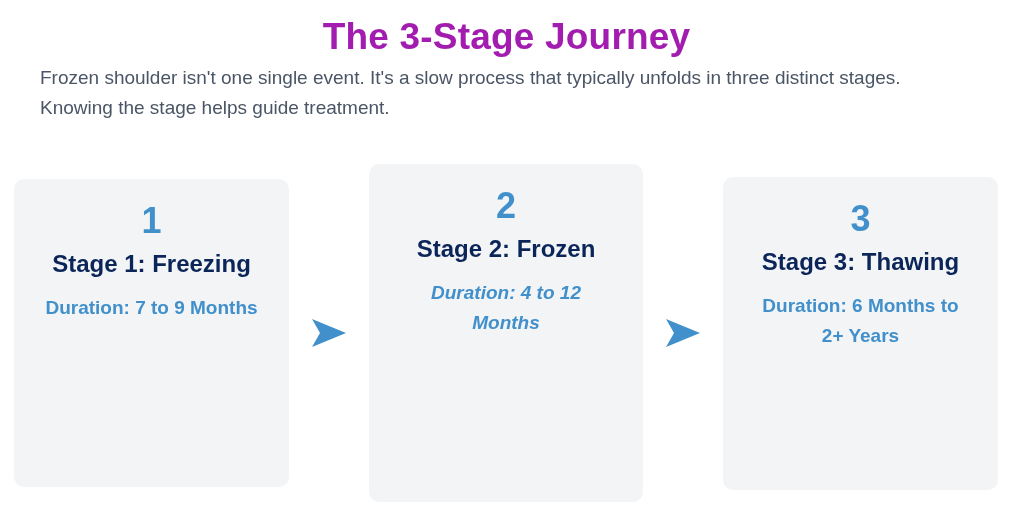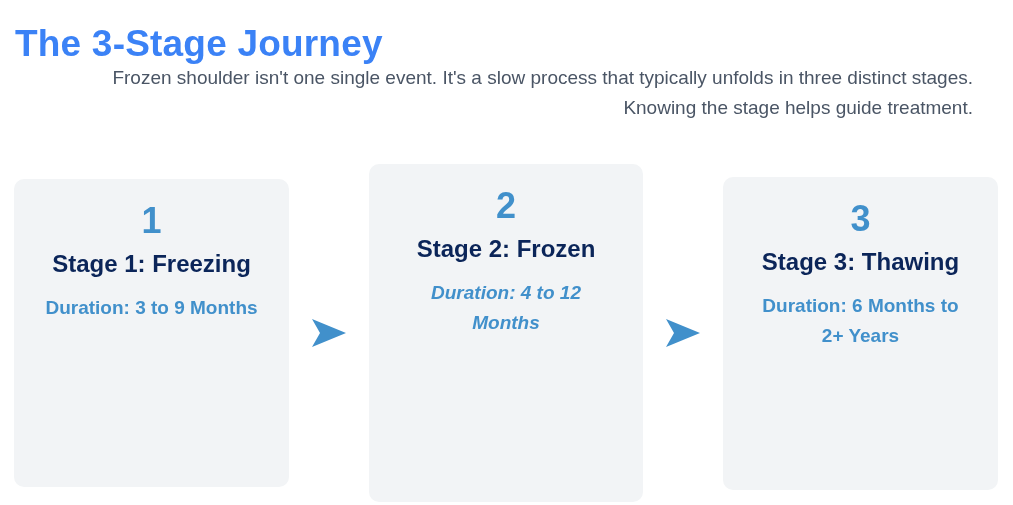--- a/index.html
+++ b/index.html
@@ -1,35 +1,35 @@
 <!DOCTYPE html>
 <html><head>
 <meta charset="utf-8">
 <style>
   html, body { margin: 0; padding: 0; background: #ffffff; }
   body { width: 1013px; height: 505px; overflow: hidden; font-family: "Liberation Sans", "DejaVu Sans", sans-serif; position: relative; }
-  .title { position: absolute; left: 0; right: 0; top: 8px; font-size: 37px; font-weight: 700; color: #3b82f6; margin: 15px; letter-spacing: 0.2px; }
-  .subtitle { position: absolute; left: 40px; right: 40px; top: 63px; text-align: right; font-size: 19px; line-height: 30px; color: #4a5565; margin: 0; }
+  .title { position: absolute; left: 0; right: 0; top: 8px; text-align: center; font-size: 37px; font-weight: 700; color: #a21caf; margin: 8px; letter-spacing: 0.2px; }
+  .subtitle { position: absolute; left: 40px; right: 40px; top: 63px; text-align: left; font-size: 19px; line-height: 30px; color: #4a5565; margin: 0; }
   .card { position: absolute; background: #f2f4f6; border-radius: 10px; box-sizing: border-box; text-align: center; padding: 16px 18px 0; }
   .card .num { font-size: 36px; font-weight: 700; color: #4190cb; line-height: 44px; margin-top: 4px; }
   .card .head { font-size: 24px; font-weight: 700; color: #0b2559; line-height: 30px; margin-top: 6px; }
   .card .desc { font-size: 16px; color: #3e4654; line-height: 25px; margin-top: 11px; padding: 0 8px; }
   .card .dur { font-size: 19px; font-weight: 700; color: #4190cb; line-height: 30px; margin-top: 14px; }
   .arrow { position: absolute; width: 34px; height: 28px; }
 </style>
 </head>
 <body>
 
 <h1 class="title">The 3-Stage Journey</h1>
 <p class="subtitle">Frozen shoulder isn't one single event. It's a slow process that typically unfolds in three distinct stages. Knowing the stage helps guide treatment.</p>
 
 <div class="card" style="left:14px; top:179px; width:275px; height:308px;">
   <div class="num">1</div>
   <div class="head">Stage 1: Freezing</div>
-  <div class="dur">Duration: 3 to 9 Months</div>
+  <div class="dur">Duration: 7 to 9 Months</div>
 </div>
 
 <svg class="arrow" style="left:312px; top:319px;" viewBox="0 0 34 28">
   <polygon points="0,0 34,14 0,28 8,14" fill="#4190cb"></polygon>
 </svg>
 
 <div class="card" style="left:369px; top:164px; width:274px; height:338px;">
   <div class="num">2</div>
   <div class="head">Stage 2: Frozen</div>
   <div class="dur" style="padding:0 40px;font-style:italic;">Duration: 4 to 12 Months</div>

